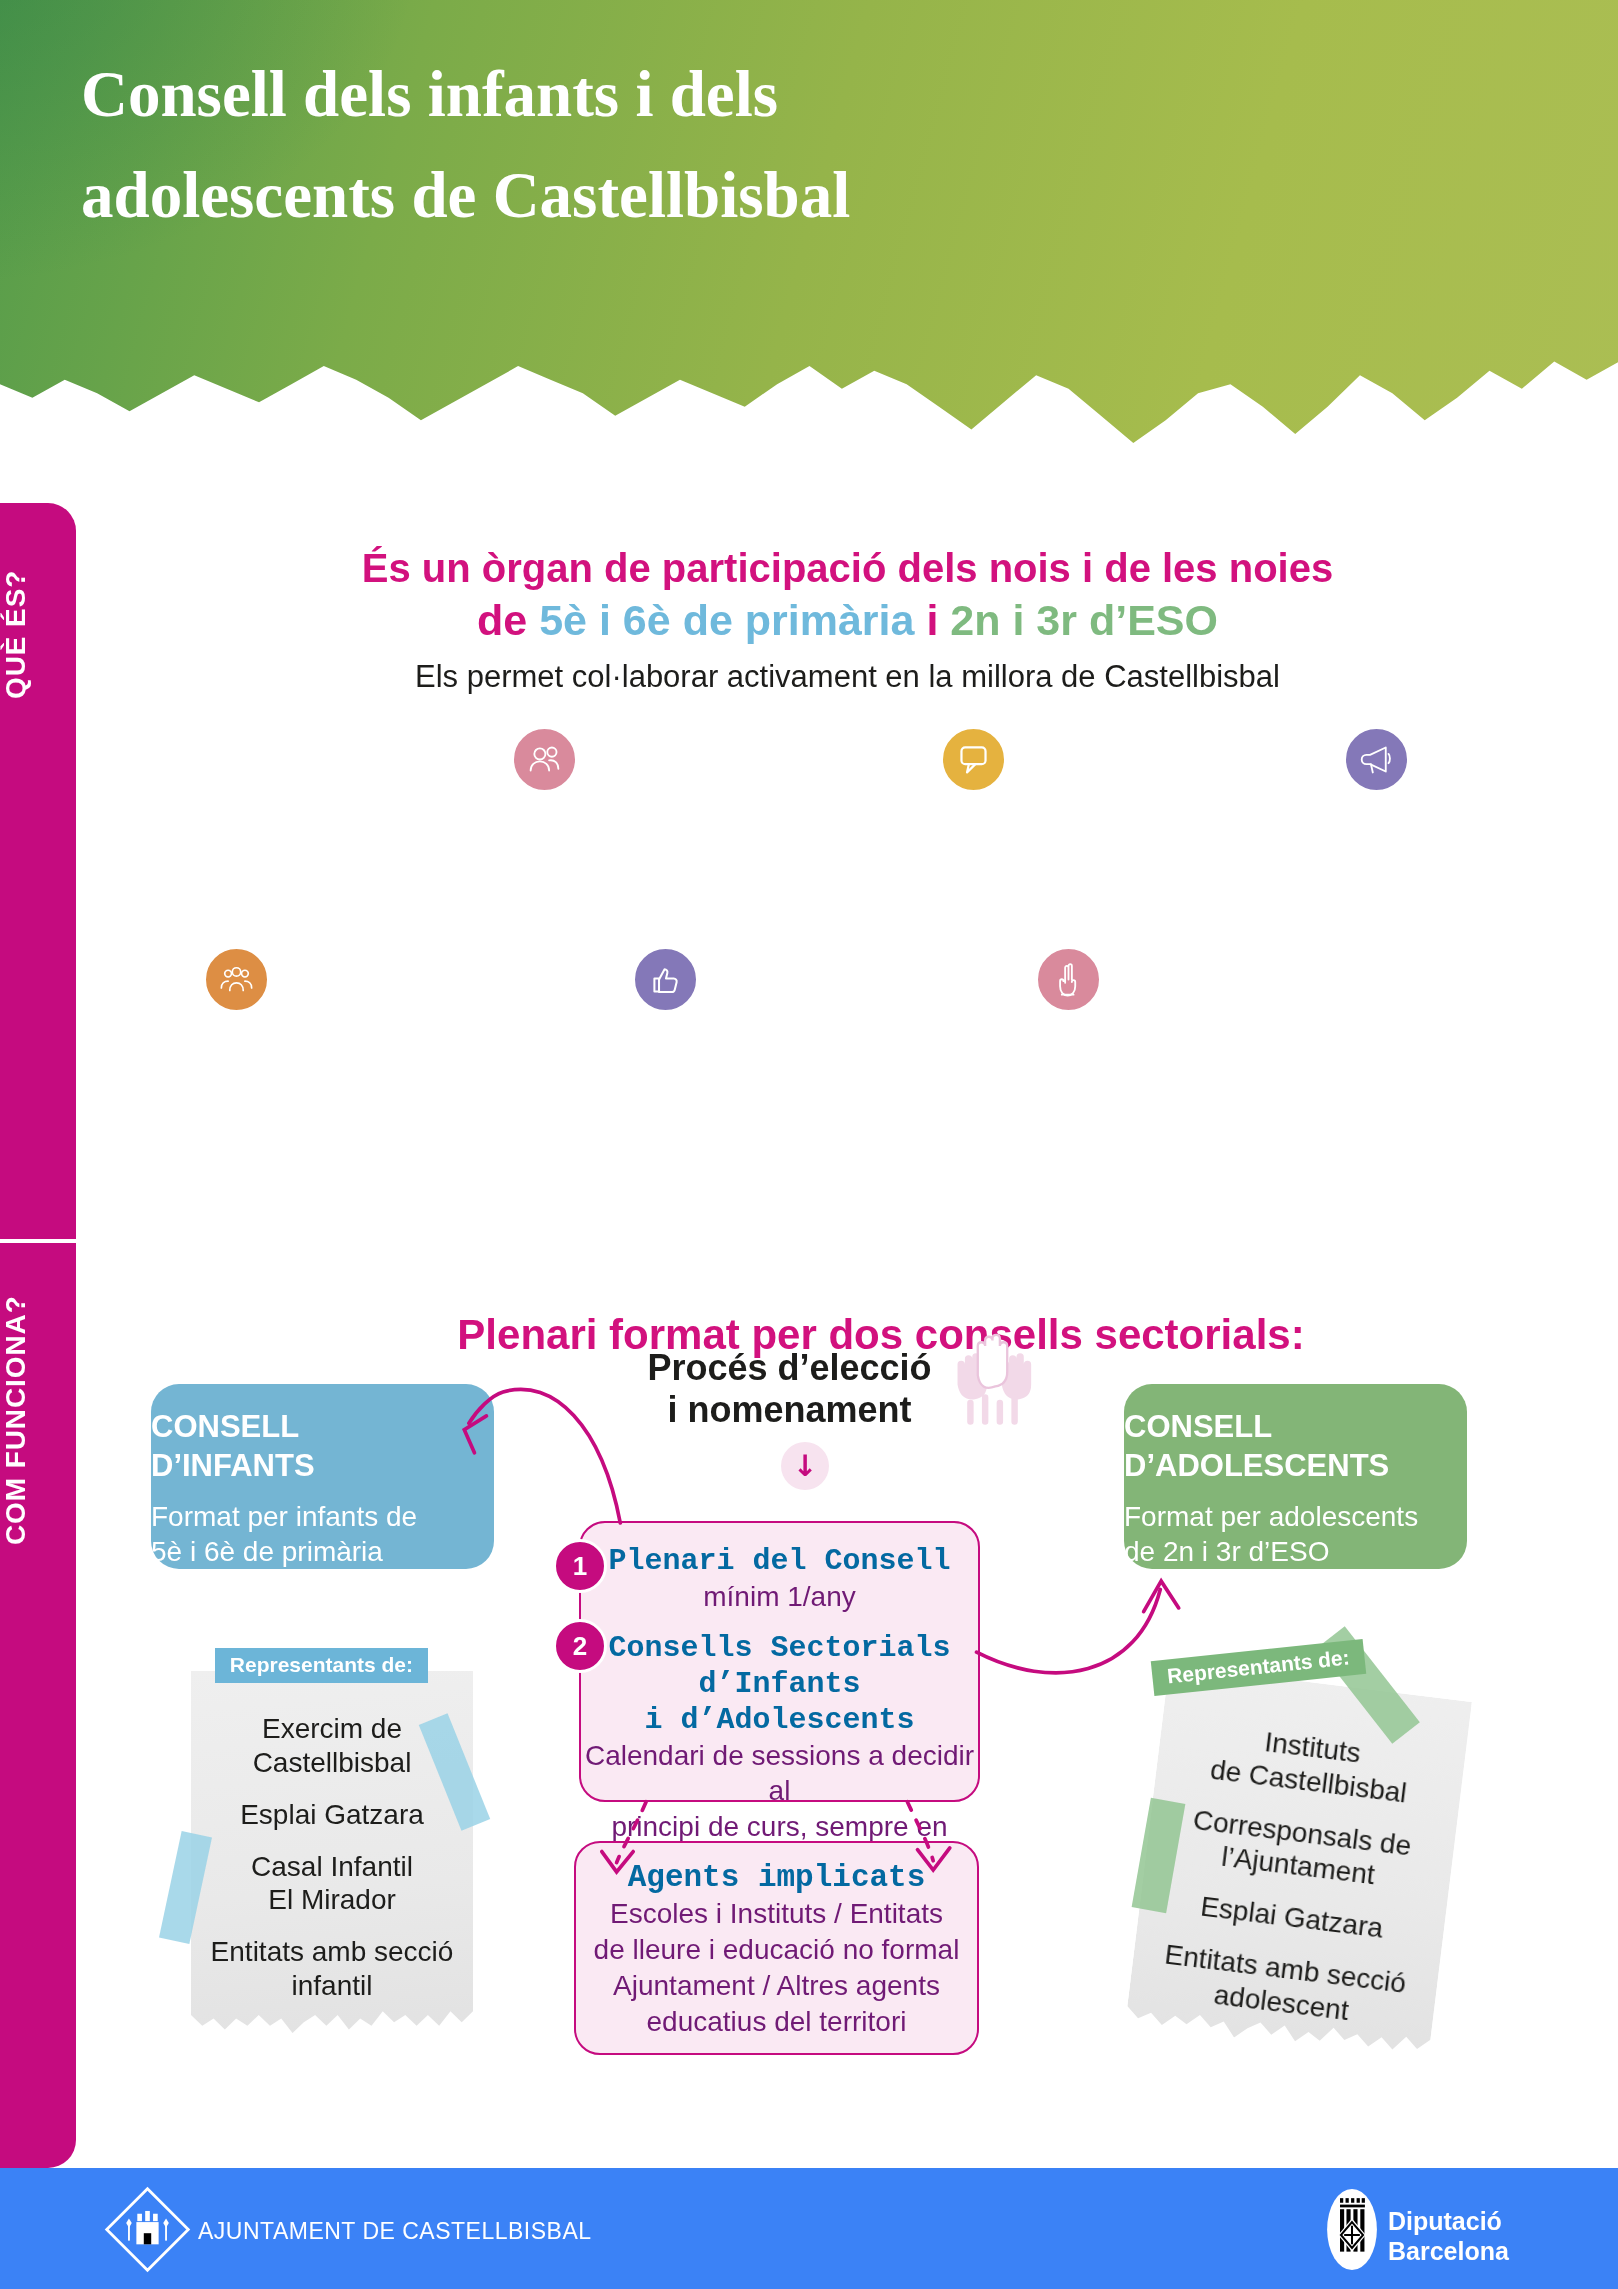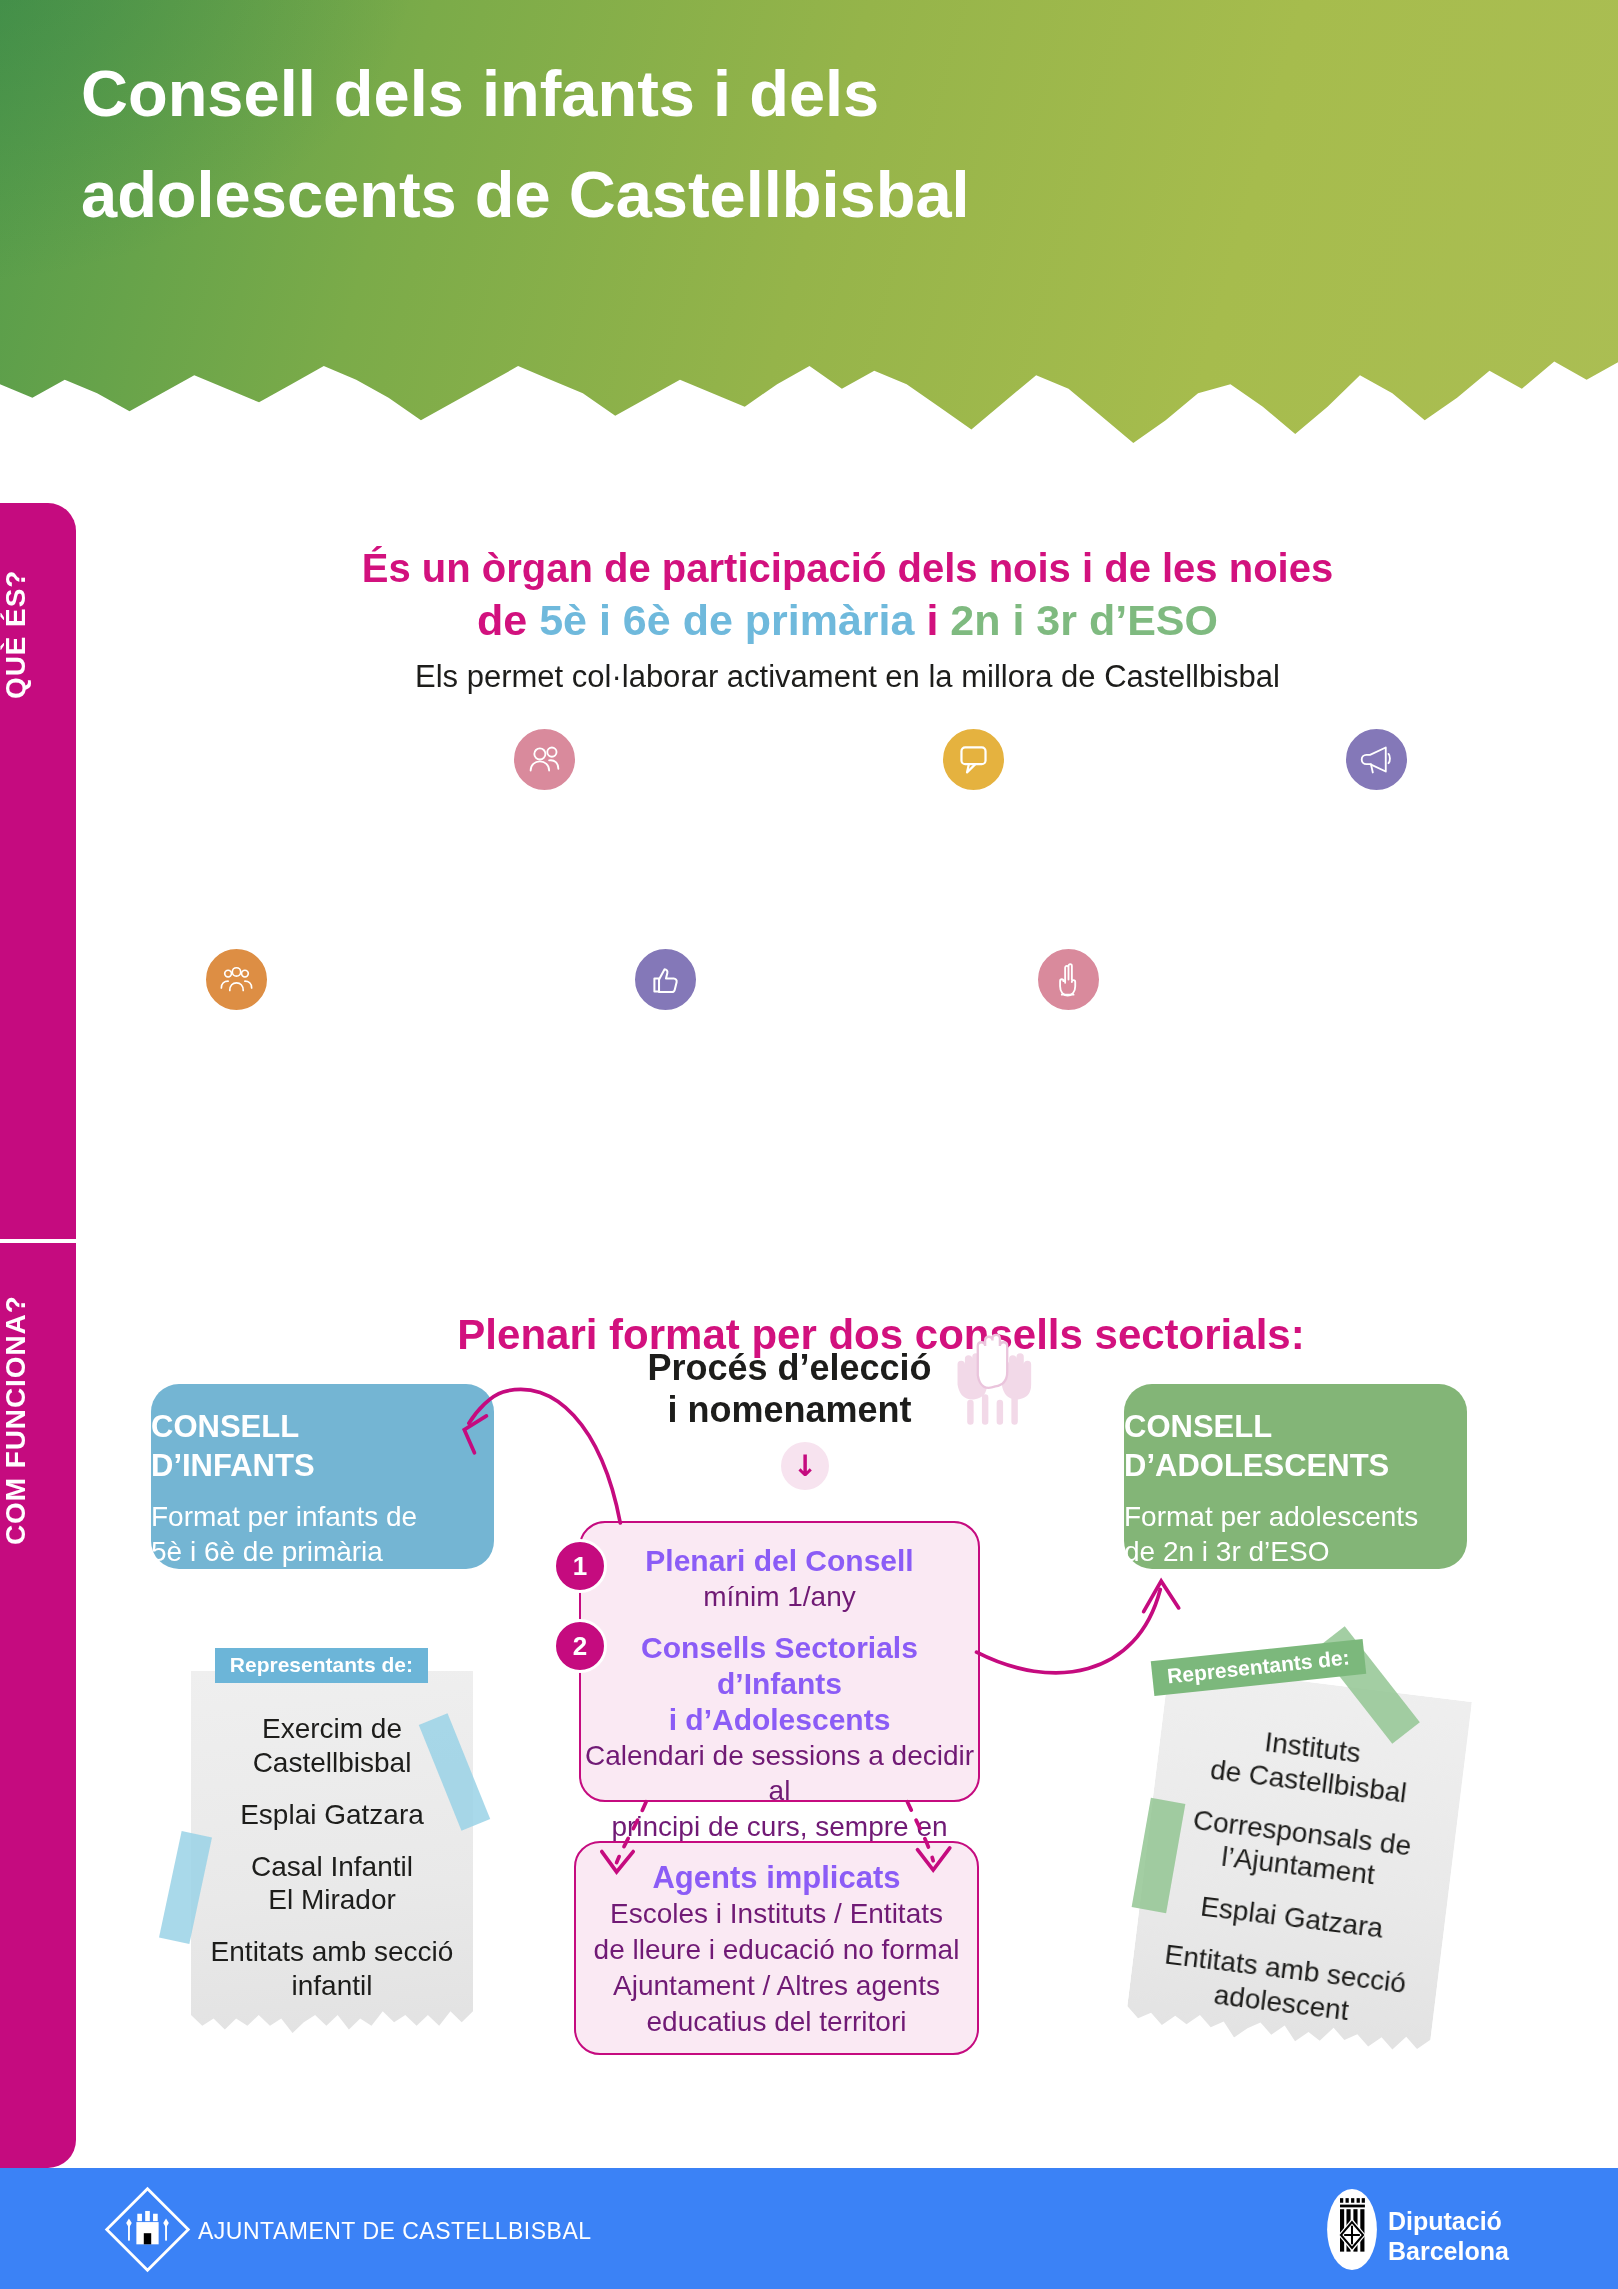--- a/index.html
+++ b/index.html
@@ -10,21 +10,21 @@
 
   
   .header{left:0;top:0;width:1619px;height:452px;
     background:
       radial-gradient(ellipse 831px 554px at -5% -10%, rgba(35,120,70,.45), rgba(35,120,70,0) 60%),
       linear-gradient(105deg,#559c4b 0%,#7bab49 25%,#95b44a 50%,#a6bc4d 75%,#abbe53 100%);
     clip-path:polygon(0 0,100% 0,100% 80%,98% 84%,96% 80%,94% 86%,92% 82%,90% 88%,88% 93%,86% 87%,
       84% 83%,82% 90%,80% 96%,78% 90%,76% 85%,74% 87%,72% 93%,70% 98%,68% 92%,66% 86%,64% 83%,
       62% 89%,60% 95%,58% 90%,56% 85%,54% 82%,52% 86%,50% 81%,48% 85%,46% 90%,44% 87%,42% 84%,
       40% 88%,38% 92%,36% 87%,34% 84%,32% 81%,30% 85%,28% 89%,26% 93%,24% 88%,22% 84%,20% 81%,
-      18% 85%,16% 89%,14% 86%,12% 83%,10% 87%,8% 91%,6% 87%,4% 84%,2% 88%,0 85%);}
+      18% 85%,16% 89%,14% 86%,12% 83%,10% 87%,8% 91%,6% 87%,4% 84%,2% 88%,0 85%);font-family:Liberation Serif, serif;}
   .header-title{left:81px;top:44px;width:1200px;color:#fff;font-size:65px;font-weight:700;
     letter-spacing:0;line-height:1.55;}
 
   
   .side-seg{left:0;width:76px;background:#c50b7f;}
   .seg1{top:503px;height:736px;border-top-right-radius:28px;}
   .seg2{top:1243px;height:925px;border-bottom-right-radius:28px;}
   .side-label{position:absolute;left:0;top:20px;width:76px;display:flex;justify-content:center;
     color:#fff;font-size:28px;font-weight:700;letter-spacing:0.9px;
     writing-mode:vertical-rl;transform:rotate(180deg);}
@@ -57,21 +57,21 @@
     color:#1d1d1b;line-height:1.18;}
   .circle-arrow{left:781px;top:1442px;width:48px;height:48px;border-radius:50%;background:#f7e3ef;
     display:flex;align-items:center;justify-content:center;color:#c50b7f;font-size:29.5px;
     font-weight:700;font-family:"DejaVu Sans",sans-serif;}
   .outline-box{background:#fae9f3;border:2.8px solid #c50b7f;border-radius:26px;text-align:center;}
   .plenari-box{left:579px;top:1521px;width:397px;height:277px;}
   .agents-box{left:574px;top:1841px;width:401px;height:210px;}
   .num-badge{position:absolute;width:48px;height:48px;border-radius:50%;background:#c50b7f;
     border:3.7px solid #fff;display:flex;align-items:center;justify-content:center;color:#fff;
     font-size:26px;font-weight:700;}
-  .mag-title{color:#8b5cf6;font-size:30px;font-weight:700;line-height:1.2;}
+  .mag-title{color:#0369a1;font-size:30px;font-weight:700;line-height:1.2;font-family:Liberation Mono, monospace;}
   .black-body{color:#701a75;font-size:28px;line-height:1.28;}
 
   
   .paper{background:linear-gradient(175deg,#efefef 0%,#e9e9e9 60%,#e2e2e2 100%);
     filter:drop-shadow(2.8px 4.6px 3.7px rgba(0,0,0,.18));
     clip-path:polygon(0 0,100% 0,100% 94%,96% 97%,92% 94%,88% 98%,84% 95%,80% 98%,76% 95%,72% 97%,
       68% 94%,64% 98%,60% 96%,56% 99%,52% 95%,48% 98%,44% 95%,40% 97%,36% 100%,32% 96%,28% 98%,
       24% 95%,20% 98%,16% 96%,12% 99%,8% 96%,4% 98%,0 95%);}
   .paper-left{left:191px;top:1671px;width:282px;height:362px;}
   .paper-right{left:1146px;top:1682px;width:305px;height:362px;transform:rotate(7deg);}

